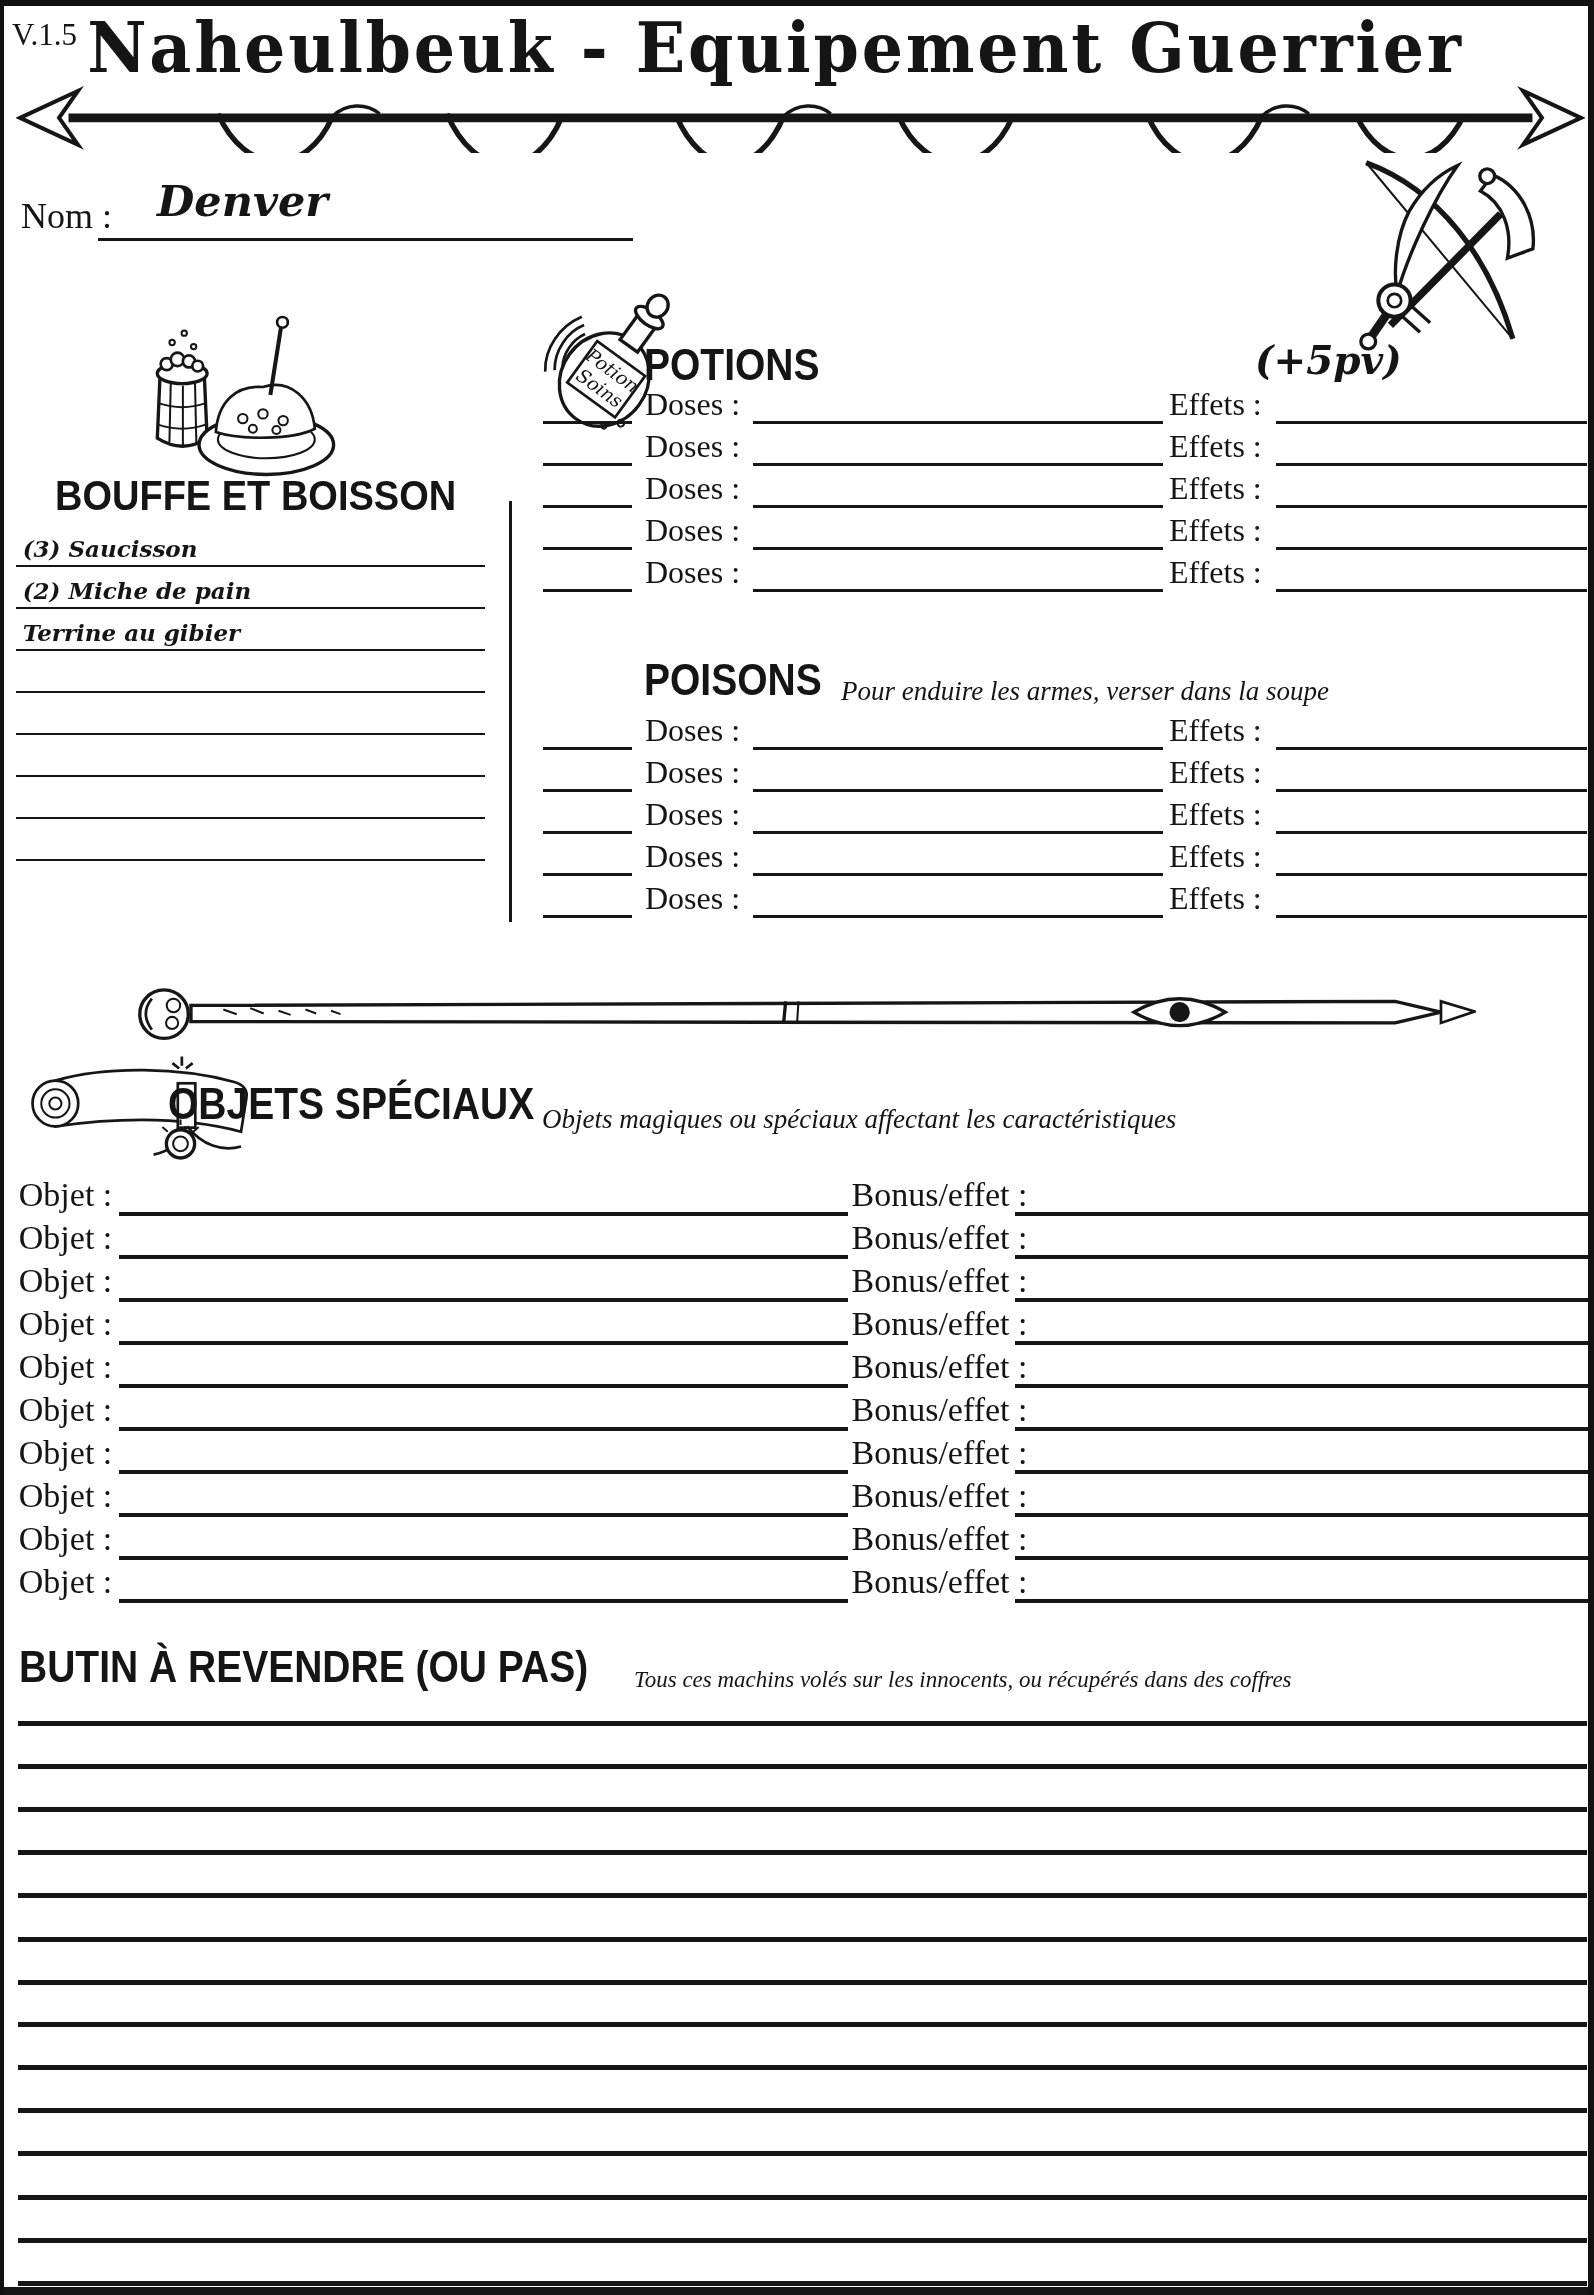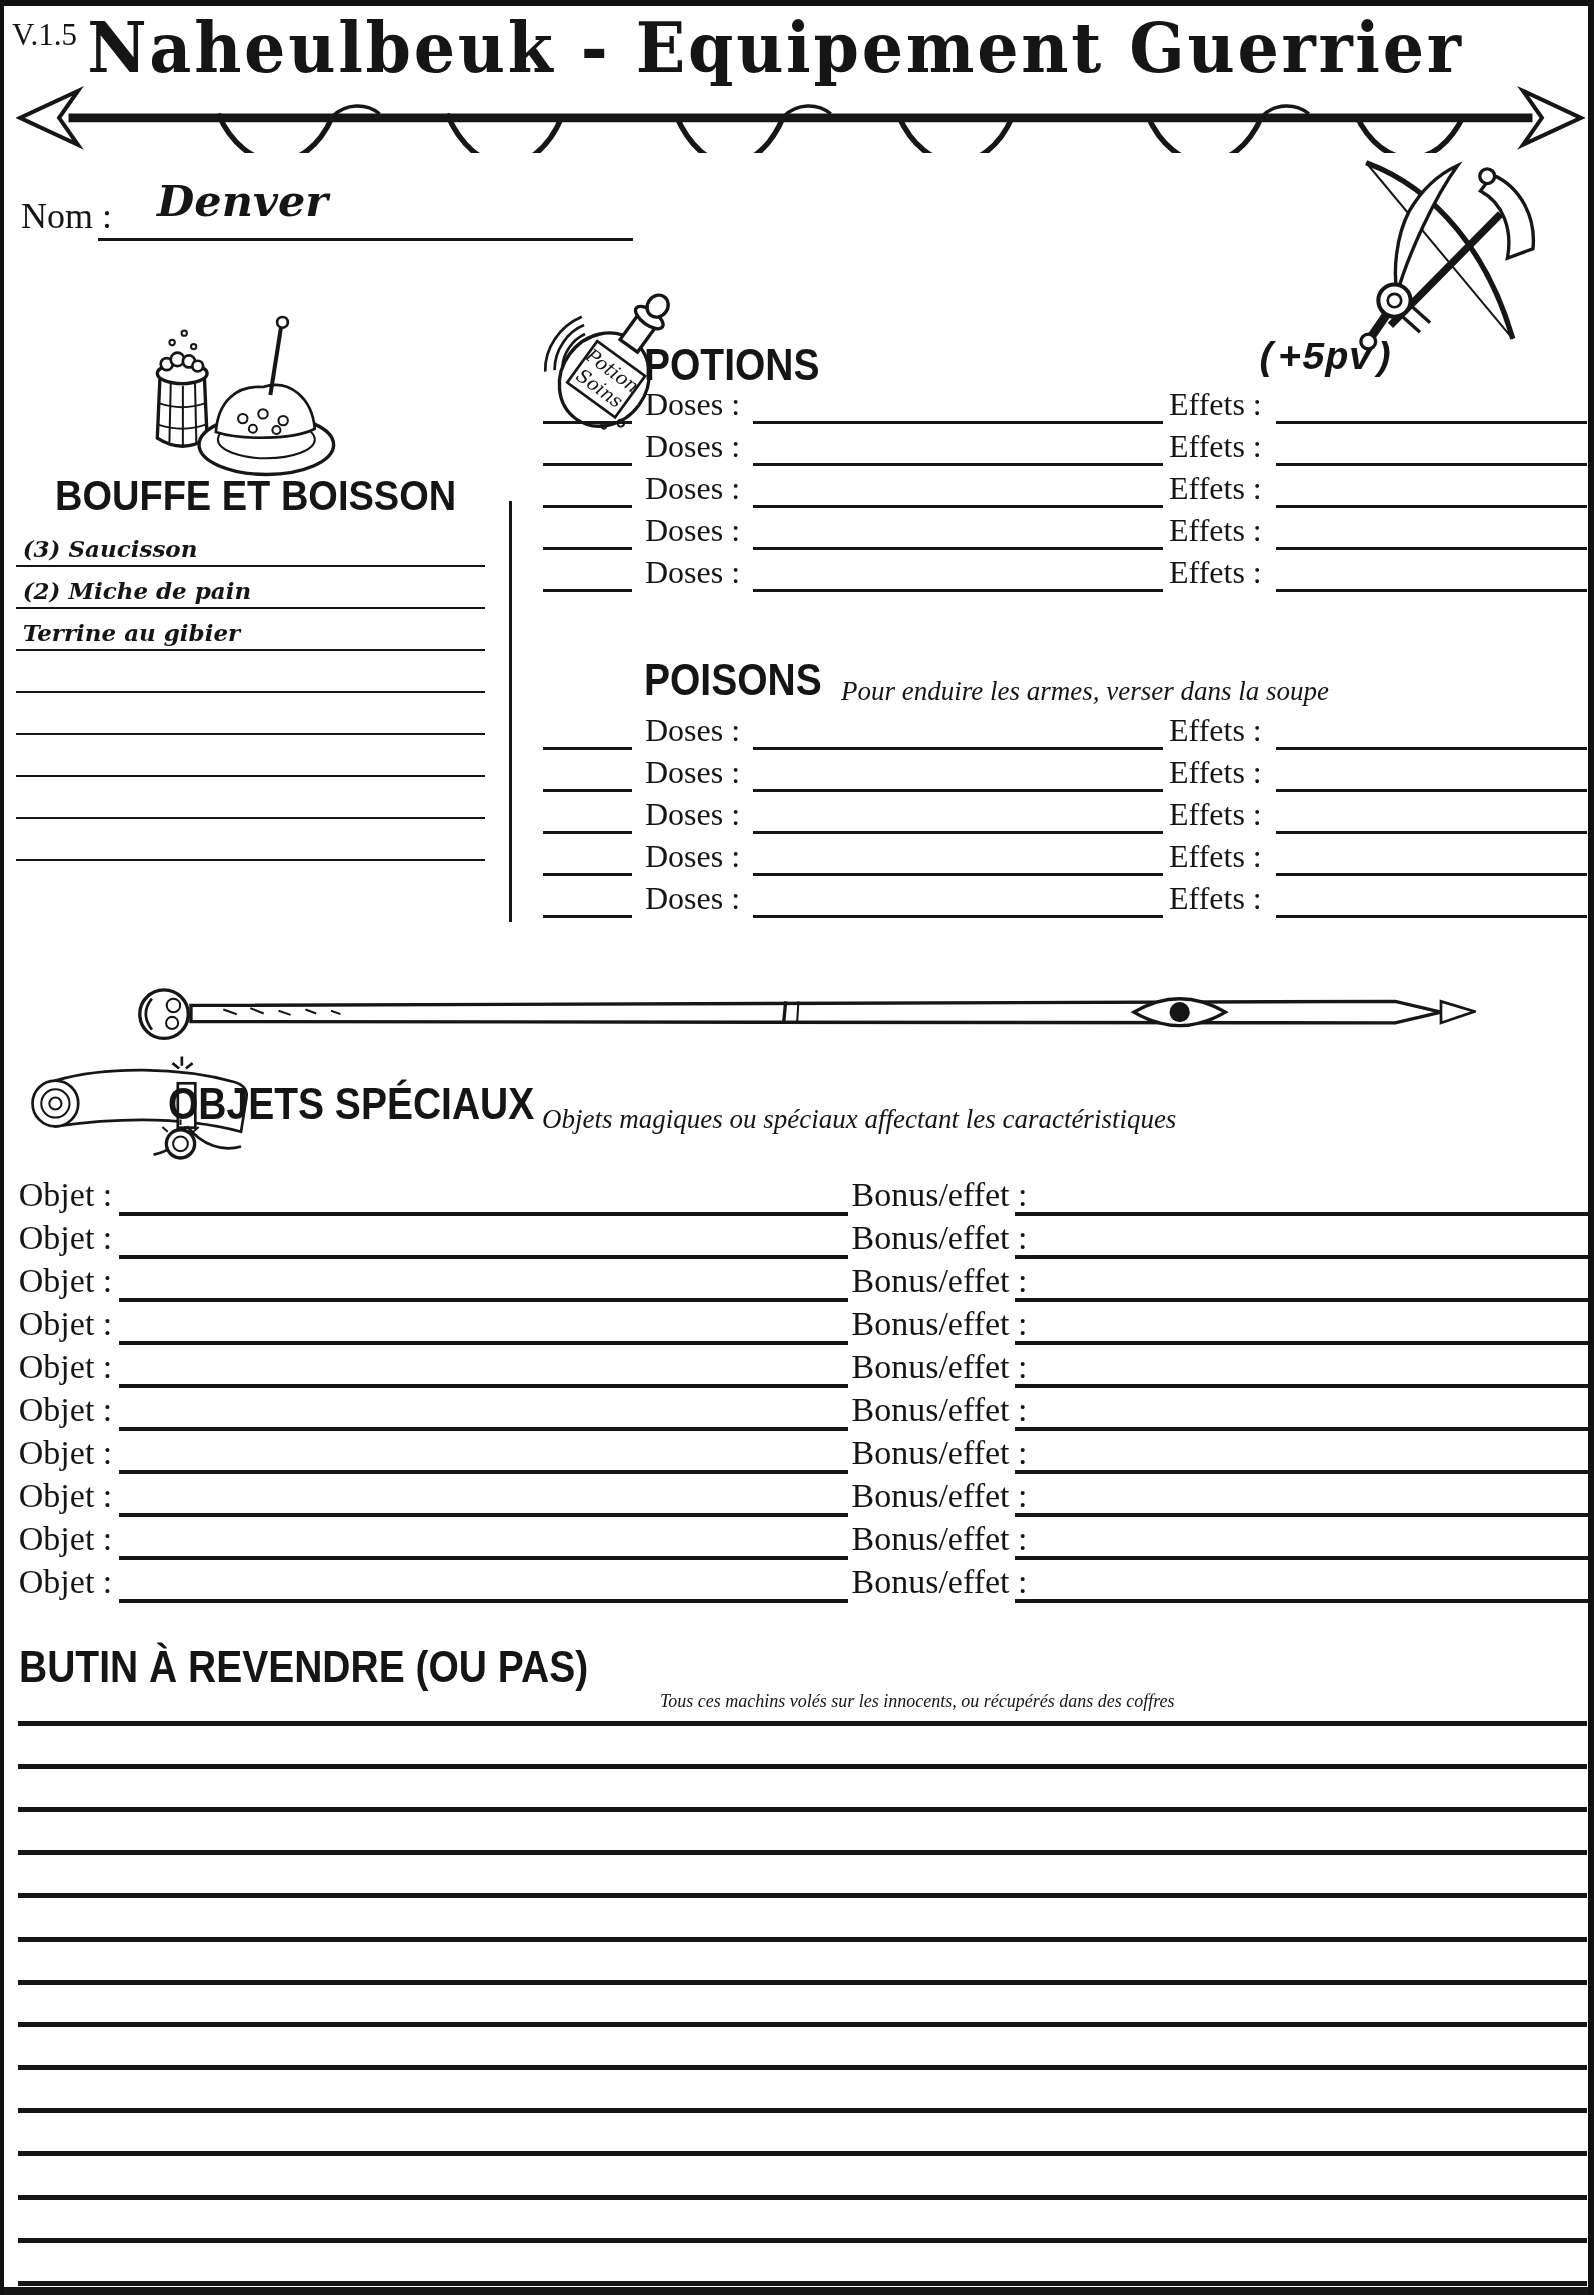--- a/index.html
+++ b/index.html
@@ -142,21 +142,21 @@
       </div>
       <div class="bouffe-row"></div>
       <div class="bouffe-row"></div>
       <div class="bouffe-row"></div>
       <div class="bouffe-row"></div>
       <div class="bouffe-row"></div>
     </div>
   <div class="abs line" style="left:505px;top:495px;width:2.7px;height:421px;"></div>
 
   <div class="abs hdr" style="left:640px;top:340px;font-size:39px;">POTIONS</div>
-  <div class="abs hand" style="left:1251px;top:331px;font-size:39px;font-family:Liberation Mono, monospace;">(+5pv)</div>
+  <div class="abs hand" style="left:1251px;top:331px;font-size:39px;">(+5pv)</div>
   <div class="abs" style="left:539px;top:376px;width:1044px;">
       <div class="dose-row">
         <div class="line stub"></div>
         <span class="label dose-label">Doses :</span>
         <div class="line dose-line"></div>
         <span class="label effets-label">Effets :</span>
         <div class="line effet-line"></div>
       </div>
       <div class="dose-row">
         <div class="line stub"></div>
@@ -319,21 +319,21 @@
       </div>
       <div class="objet-row">
         <span class="label objet-label">Objet :</span>
         <div class="line objet-line"></div>
         <span class="label bonus-label">Bonus/effet :</span>
         <div class="line bonus-line"></div>
       </div>
     </div>
 
   <div class="abs hdr" style="left:15px;top:1642px;font-size:39px;">BUTIN À REVENDRE (OU PAS)</div>
-  <div class="abs subt" style="left:656px;top:1661px;font-size:18px;margin-top:24px;">Tous ces machins volés sur les innocents, ou récupérés dans des coffres</div>
+  <div class="abs subt" style="left:630px;top:1661px;font-size:23px;">Tous ces machins volés sur les innocents, ou récupérés dans des coffres</div>
   <div class="abs" style="left:13.5px;top:1715px;width:1569px;height:566px;">
       <div class="line butin-line" style="top: 0px;"></div>
       <div class="line butin-line" style="top: 43px;"></div>
       <div class="line butin-line" style="top: 86px;"></div>
       <div class="line butin-line" style="top: 129px;"></div>
       <div class="line butin-line" style="top: 172px;"></div>
       <div class="line butin-line" style="top: 216px;"></div>
       <div class="line butin-line" style="top: 259px;"></div>
       <div class="line butin-line" style="top: 301px;"></div>
       <div class="line butin-line" style="top: 344px;"></div>

